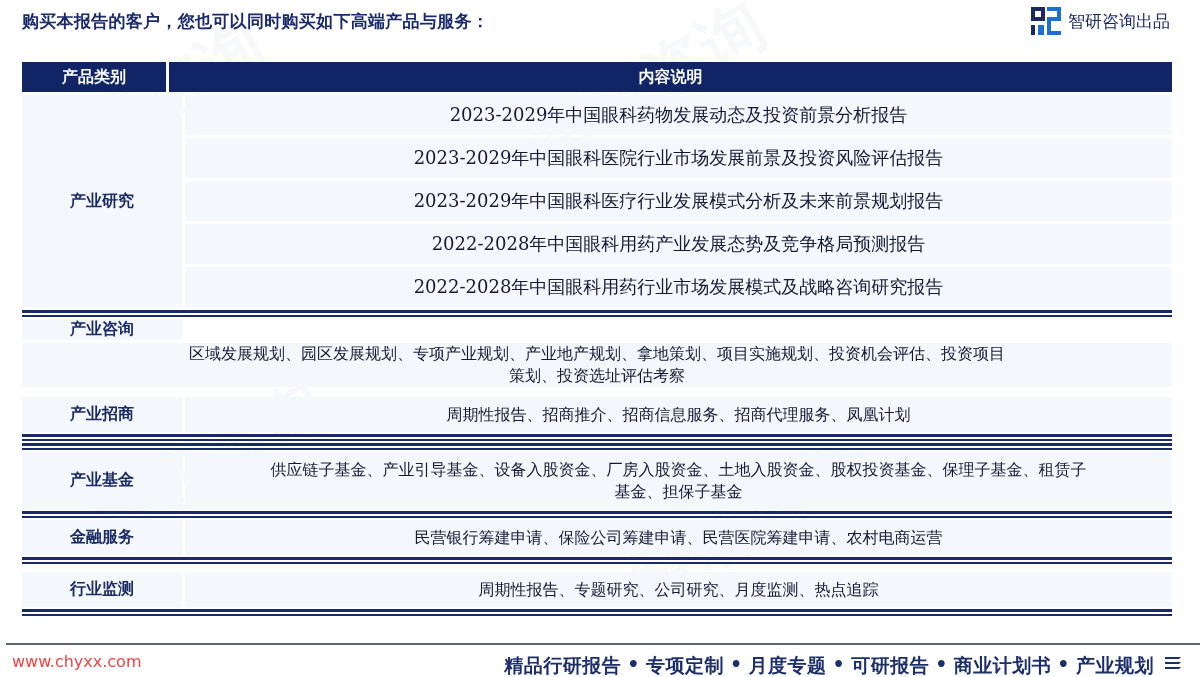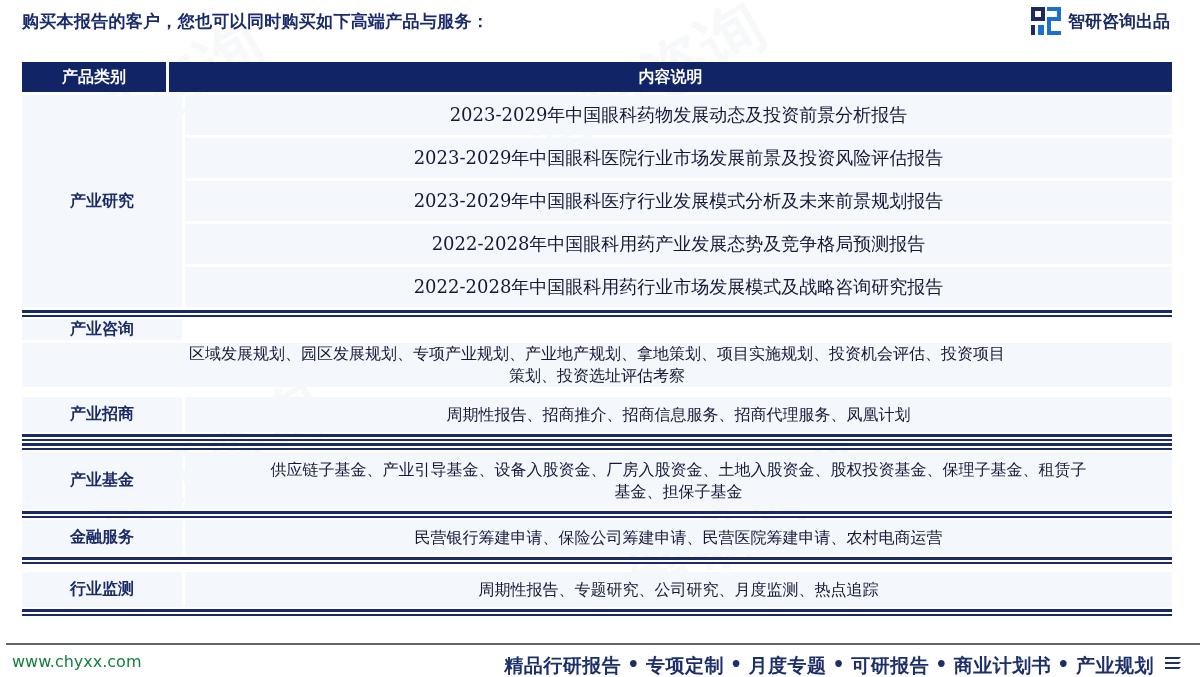--- a/index.html
+++ b/index.html
@@ -19,21 +19,21 @@
 
     .top-title {
       position: absolute; left: 22px; top: 10px;
       font-size: 17px; font-weight: bold; color: #1a2a6c; letter-spacing: 0.3px;
     }
     .brand {
       position: absolute; right: 30px; top: 7px;
       display: flex; align-items: center; gap: 7px;
     }
     .brand-logo { width: 30px; height: 28px; }
-    .brand-text { font-size: 17px; font-weight: bold; color: #1b2a62; text-align: center; }
+    .brand-text { font-size: 17px; font-weight: normal; color: #1b2a62; text-align: center; }
 
     .table {
       position: absolute; left: 22px; top: 62px; width: 1150px;
     }
     .thead { display: flex; height: 30px; gap: 3px; }
     .th {
       background: #112566; color: #ffffff; font-size: 16px; font-weight: bold;
       display: flex; align-items: center; justify-content: center;
     }
     .th.cat { width: 144px; }
@@ -62,21 +62,21 @@
       background: #ffffff;
     }
     .sep.first { margin-top: 3px; }
 
     .footer-rule {
       position: absolute; left: 6px; right: 0; top: 643px;
       height: 2px; background: #5e6475;
     }
     .footer-url {
       position: absolute; left: 12px; top: 652px;
-      font-size: 16px; color: #15803d;
+      font-size: 16px; color: #ef4444;
     }
     .footer-nav {
       position: absolute; right: 46px; top: 653px;
       font-size: 19px; font-weight: bold; color: #1d2f6b; letter-spacing: 0.5px;
       display: flex; gap: 6px;
     }
     .footer-nav .dot { color: #1d2f6b; }
     .footer-icon {
       position: absolute; right: 18px; top: 655px; width: 18px; height: 16px;
     }

